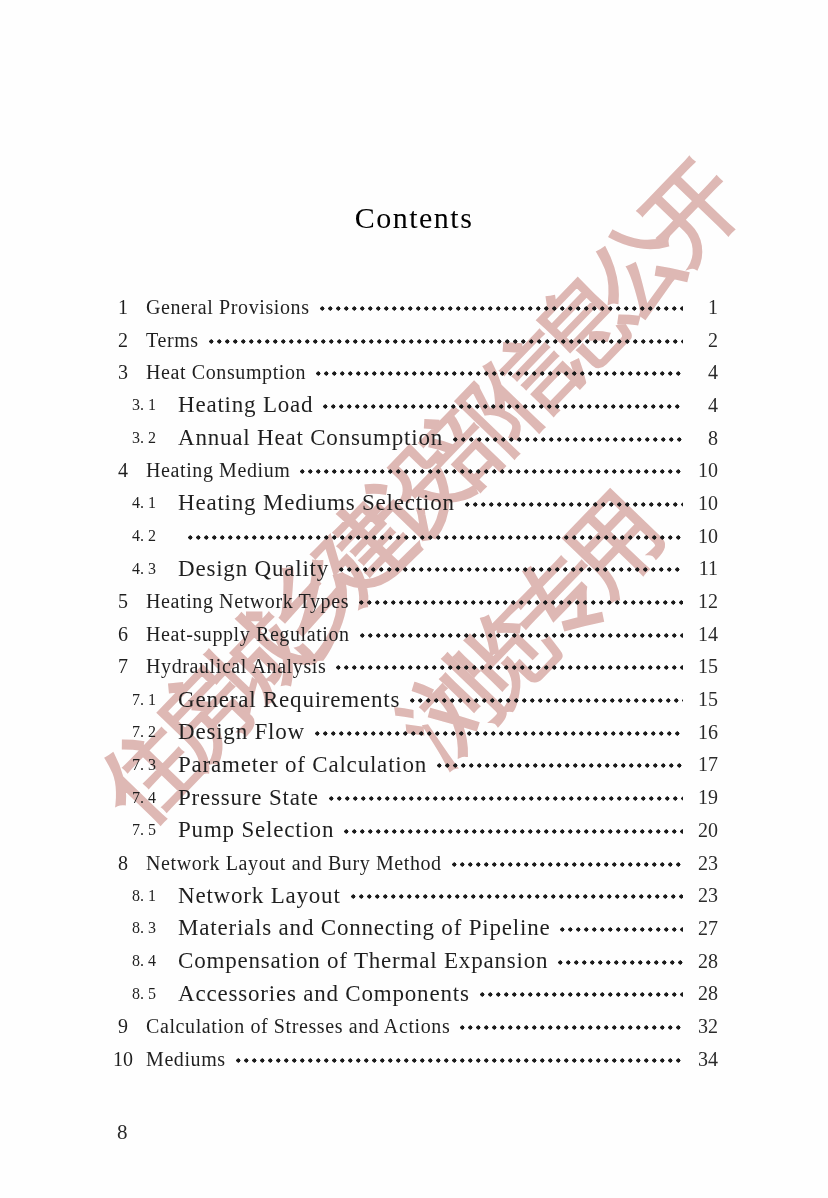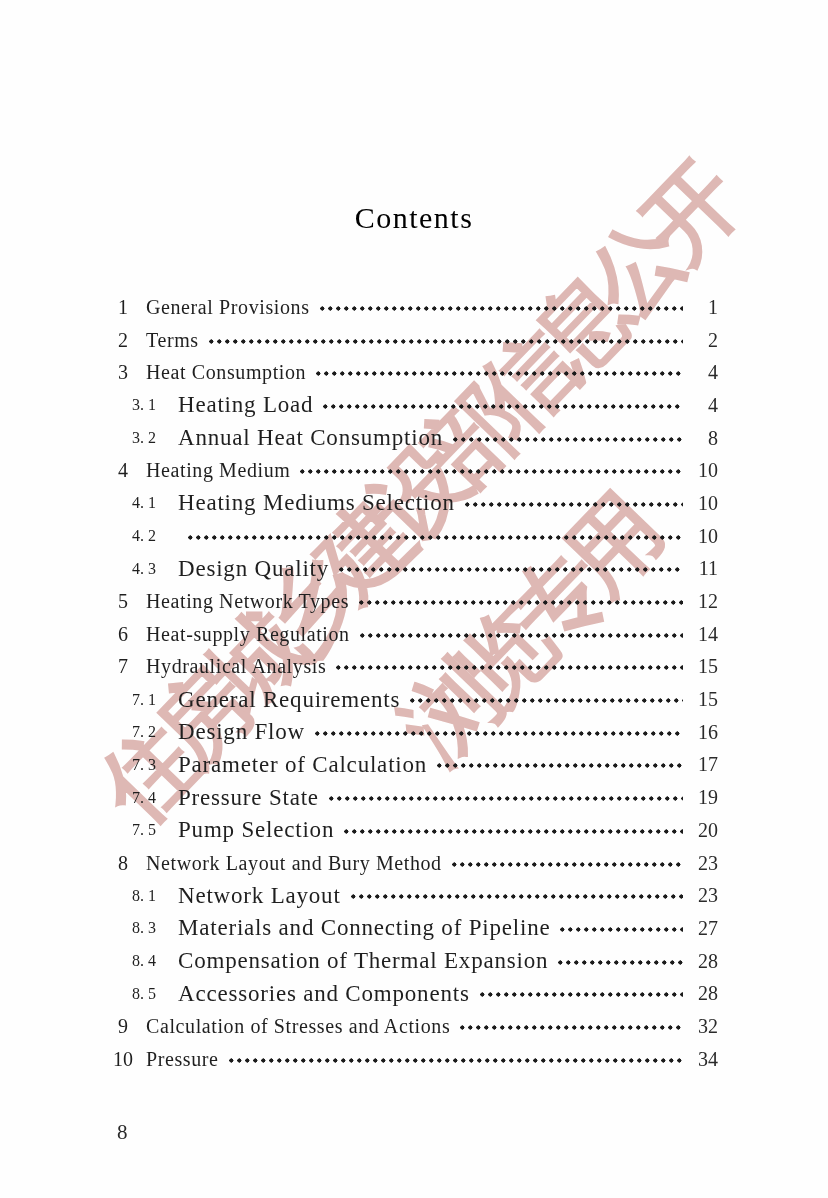--- a/index.html
+++ b/index.html
@@ -279,21 +279,21 @@
 
   <div class="row lvl1">
     <span class="num">9</span>
     <span class="label">Calculation of Stresses and Actions</span>
     <span class="leader"></span>
     <span class="pg">32</span>
   </div>
 
   <div class="row lvl1">
     <span class="num">10</span>
-    <span class="label">Pressure</span>
+    <span class="label">Mediums</span>
     <span class="leader"></span>
     <span class="pg">34</span>
   </div>
 </div>
 
   <div class="folio">8</div>
 
 </div>
 
 </body></html>

